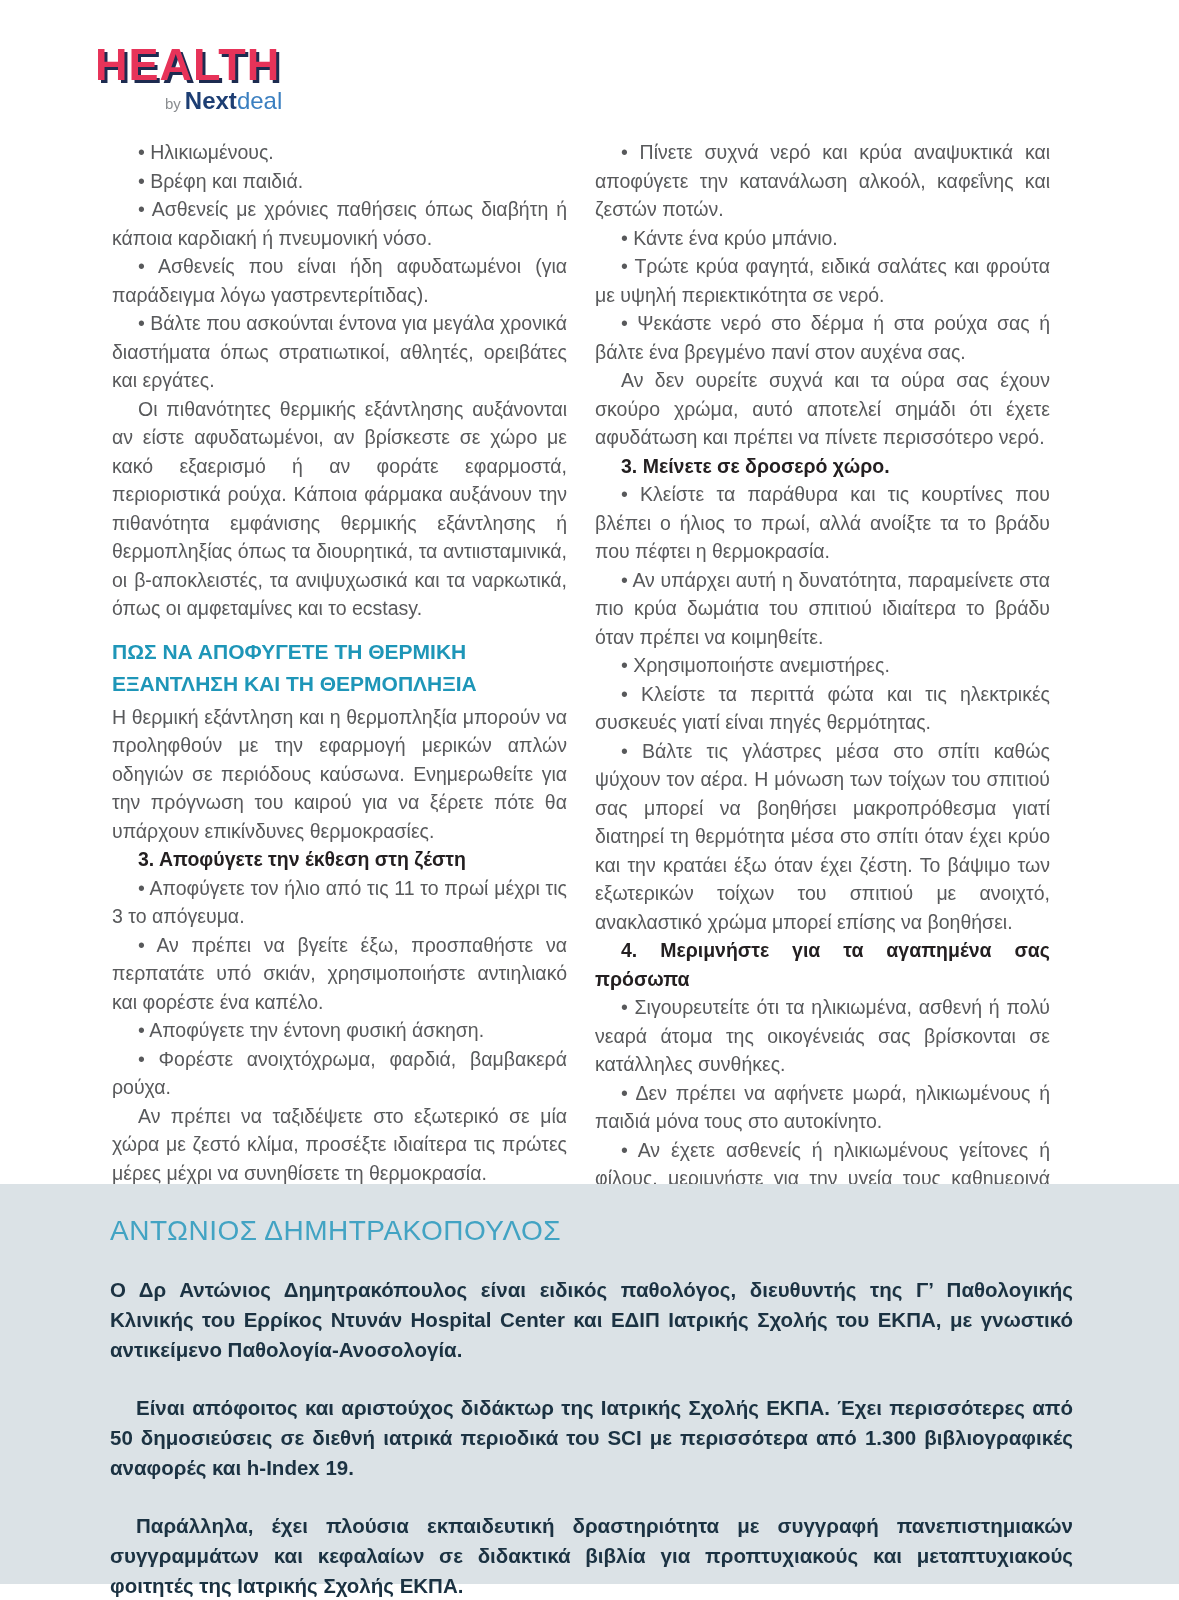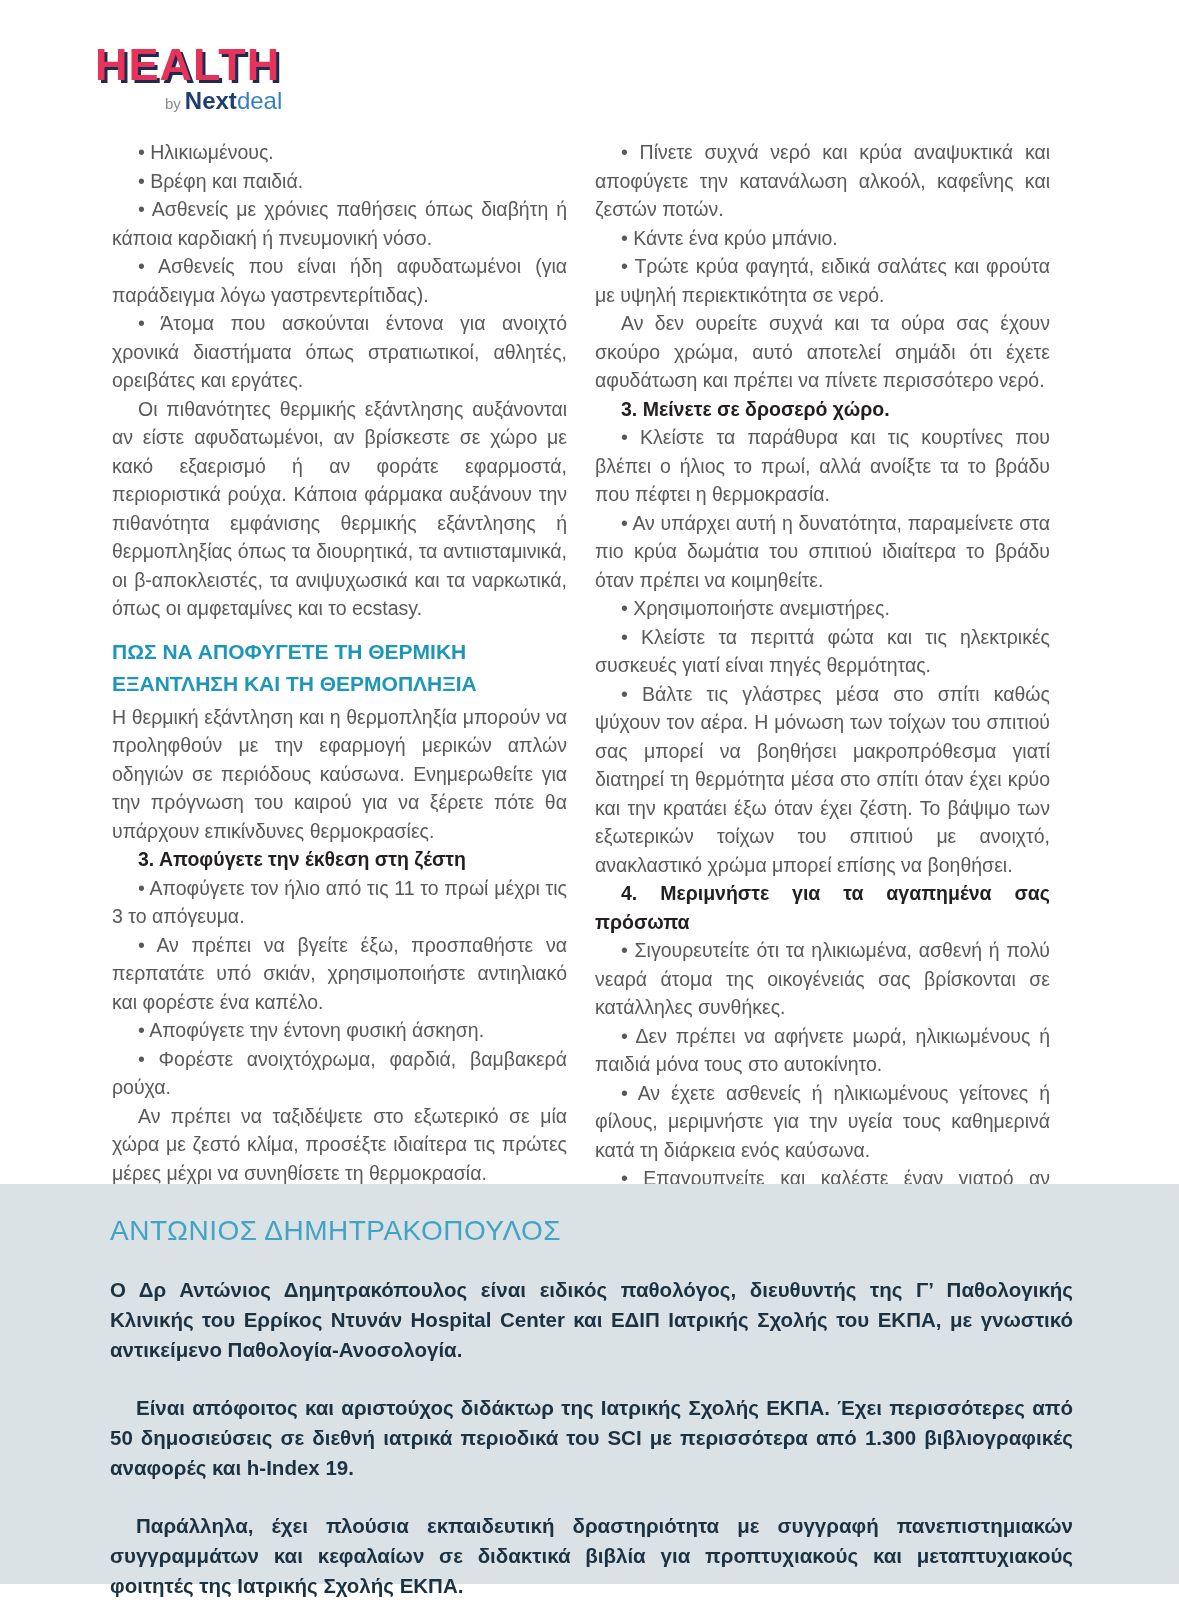--- a/index.html
+++ b/index.html
@@ -136,36 +136,37 @@
       <span class="logo-by">by</span><span class="logo-next">Next</span><span class="logo-deal">deal</span>
     </div>
   </div>
 
   <div class="article">
     <div class="col">
         <p class="blk bullet">• Ηλικιωμένους.</p>
         <p class="blk bullet">• Βρέφη και παιδιά.</p>
         <p class="blk bullet">• Ασθενείς με χρόνιες παθήσεις όπως διαβήτη ή κάποια καρδιακή ή πνευμονική νόσο.</p>
         <p class="blk bullet">• Ασθενείς που είναι ήδη αφυδατωμένοι (για παράδειγμα λόγω γαστρεντερίτιδας).</p>
-        <p class="blk bullet">• Άτομα που ασκούνται έντονα για ανοιχτό χρονικά διαστήματα όπως στρατιωτικοί, αθλητές, ορειβάτες και εργάτες.</p>
+        <p class="blk bullet">• Βάλτε που ασκούνται έντονα για μεγάλα χρονικά διαστήματα όπως στρατιωτικοί, αθλητές, ορειβάτες και εργάτες.</p>
         <p class="blk para">Οι πιθανότητες θερμικής εξάντλησης αυξάνονται αν είστε αφυδατωμένοι, αν βρίσκεστε σε χώρο με κακό εξαερισμό ή αν φοράτε εφαρμοστά, περιοριστικά ρούχα. Κάποια φάρμακα αυξάνουν την πιθανότητα εμφάνισης θερμικής εξάντλησης ή θερμοπληξίας όπως τα διουρητικά, τα αντιισταμινικά, οι β-αποκλειστές, τα ανιψυχωσικά και τα ναρκωτικά, όπως οι αμφεταμίνες και το ecstasy.</p>
         <p class="blk heading">ΠΩΣ ΝΑ ΑΠΟΦΥΓΕΤΕ ΤΗ ΘΕΡΜΙΚΗ ΕΞΑΝΤΛΗΣΗ ΚΑΙ ΤΗ ΘΕΡΜΟΠΛΗΞΙΑ</p>
         <p class="blk para-flush">Η θερμική εξάντληση και η θερμοπληξία μπορούν να προληφθούν με την εφαρμογή μερικών απλών οδηγιών σε περιόδους καύσωνα. Ενημερωθείτε για την πρόγνωση του καιρού για να ξέρετε πότε θα υπάρχουν επικίνδυνες θερμοκρασίες.</p>
         <p class="blk subhead">3. Αποφύγετε την έκθεση στη ζέστη</p>
         <p class="blk bullet">• Αποφύγετε τον ήλιο από τις 11 το πρωί μέχρι τις 3 το απόγευμα.</p>
         <p class="blk bullet">• Αν πρέπει να βγείτε έξω, προσπαθήστε να περπατάτε υπό σκιάν, χρησιμοποιήστε αντιηλιακό και φορέστε ένα καπέλο.</p>
         <p class="blk bullet">• Αποφύγετε την έντονη φυσική άσκηση.</p>
         <p class="blk bullet">• Φορέστε ανοιχτόχρωμα, φαρδιά, βαμβακερά ρούχα.</p>
         <p class="blk para">Αν πρέπει να ταξιδέψετε στο εξωτερικό σε μία χώρα με ζεστό κλίμα, προσέξτε ιδιαίτερα τις πρώτες μέρες μέχρι να συνηθίσετε τη θερμοκρασία.</p>
         <p class="blk subhead">2. Διατηρήστε τη θερμοκρασία του σώματος χαμηλή.</p>
       </div>
     <div class="col">
         <p class="blk bullet">• Πίνετε συχνά νερό και κρύα αναψυκτικά και αποφύγετε την κατανάλωση αλκοόλ, καφεΐνης και ζεστών ποτών.</p>
         <p class="blk bullet">• Κάντε ένα κρύο μπάνιο.</p>
         <p class="blk bullet">• Τρώτε κρύα φαγητά, ειδικά σαλάτες και φρούτα με υψηλή περιεκτικότητα σε νερό.</p>
+        <p class="blk bullet">• Ψεκάστε νερό στο δέρμα ή στα ρούχα σας ή βάλτε ένα βρεγμένο πανί στον αυχένα σας.</p>
         <p class="blk para">Αν δεν ουρείτε συχνά και τα ούρα σας έχουν σκούρο χρώμα, αυτό αποτελεί σημάδι ότι έχετε αφυδάτωση και πρέπει να πίνετε περισσότερο νερό.</p>
         <p class="blk subhead">3. Μείνετε σε δροσερό χώρο.</p>
         <p class="blk bullet">• Κλείστε τα παράθυρα και τις κουρτίνες που βλέπει ο ήλιος το πρωί, αλλά ανοίξτε τα το βράδυ που πέφτει η θερμοκρασία.</p>
         <p class="blk bullet">• Αν υπάρχει αυτή η δυνατότητα, παραμείνετε στα πιο κρύα δωμάτια του σπιτιού ιδιαίτερα το βράδυ όταν πρέπει να κοιμηθείτε.</p>
         <p class="blk bullet">• Χρησιμοποιήστε ανεμιστήρες.</p>
         <p class="blk bullet">• Κλείστε τα περιττά φώτα και τις ηλεκτρικές συσκευές γιατί είναι πηγές θερμότητας.</p>
         <p class="blk bullet">• Βάλτε τις γλάστρες μέσα στο σπίτι καθώς ψύχουν τον αέρα. Η μόνωση των τοίχων του σπιτιού σας μπορεί να βοηθήσει μακροπρόθεσμα γιατί διατηρεί τη θερμότητα μέσα στο σπίτι όταν έχει κρύο και την κρατάει έξω όταν έχει ζέστη. Το βάψιμο των εξωτερικών τοίχων του σπιτιού με ανοιχτό, ανακλαστικό χρώμα μπορεί επίσης να βοηθήσει.</p>
         <p class="blk subhead">4. Μεριμνήστε για τα αγαπημένα σας πρόσωπα</p>
         <p class="blk bullet">• Σιγουρευτείτε ότι τα ηλικιωμένα, ασθενή ή πολύ νεαρά άτομα της οικογένειάς σας βρίσκονται σε κατάλληλες συνθήκες.</p>
         <p class="blk bullet">• Δεν πρέπει να αφήνετε μωρά, ηλικιωμένους ή παιδιά μόνα τους στο αυτοκίνητο.</p>

